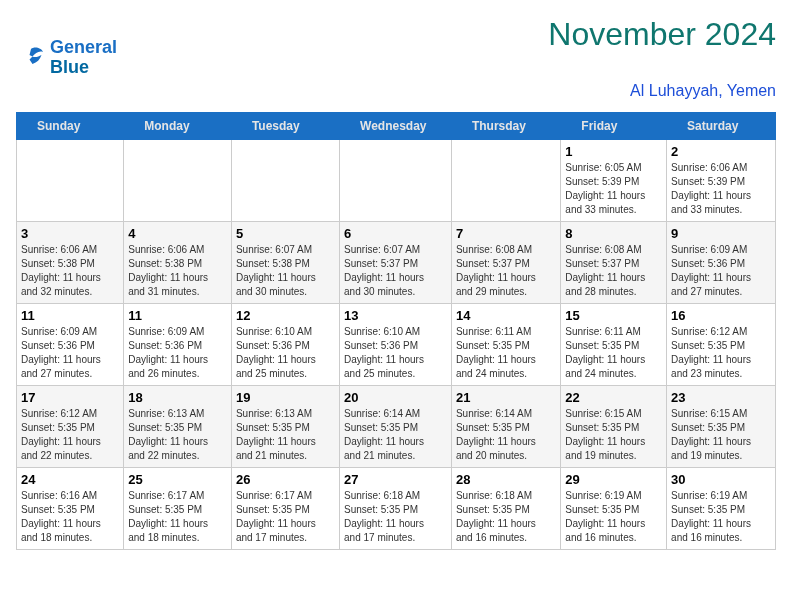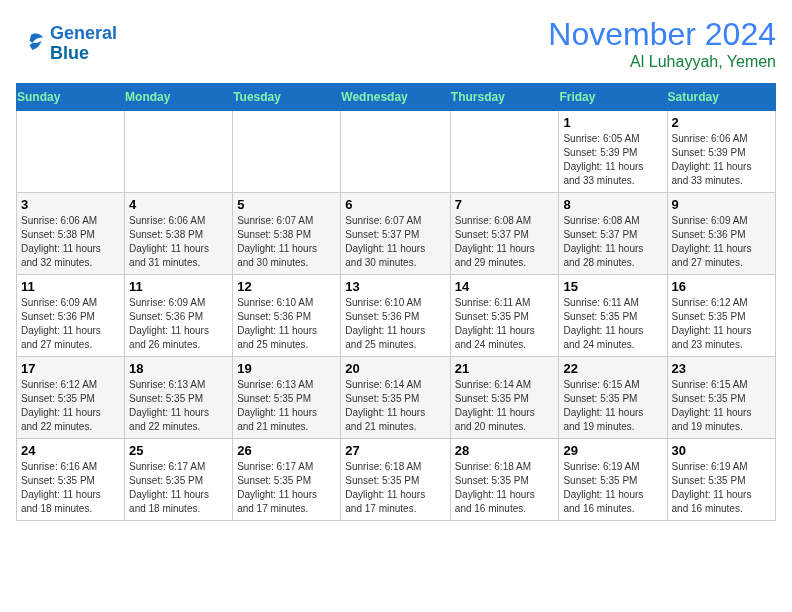--- a/index.html
+++ b/index.html
@@ -33,36 +33,37 @@
     .logo-bird {
       width: 30px;
       height: 30px;
     }
     .title-block {
       text-align: right;
     }
     .month-title {
       font-size: 32px;
       font-weight: normal;
-      color: #3b82f6;
+      color: #0f766e;
       margin-left: 20px;
     }
     .location {
       font-size: 16px;
-      color: #15803d;
+      color: #1d4ed8;
+      margin-top: 29px;
     }
     .calendar {
       width: 100%;
       border-collapse: collapse;
       font-size: 11px;
     }
     .calendar thead th {
       background-color: #1a6fc4;
-      color: #86efac;
-      padding: 6px 0;
+      color: #e5e5e5;
+      padding: 6px 20px;
       text-align: left;
       font-size: 12px;
       border: 1px solid #1a6fc4;
     }
     .calendar tbody td {
       border: 1px solid #ccc;
       vertical-align: top;
       padding: 4px;
       width: 113px;
       min-height: 70px;

